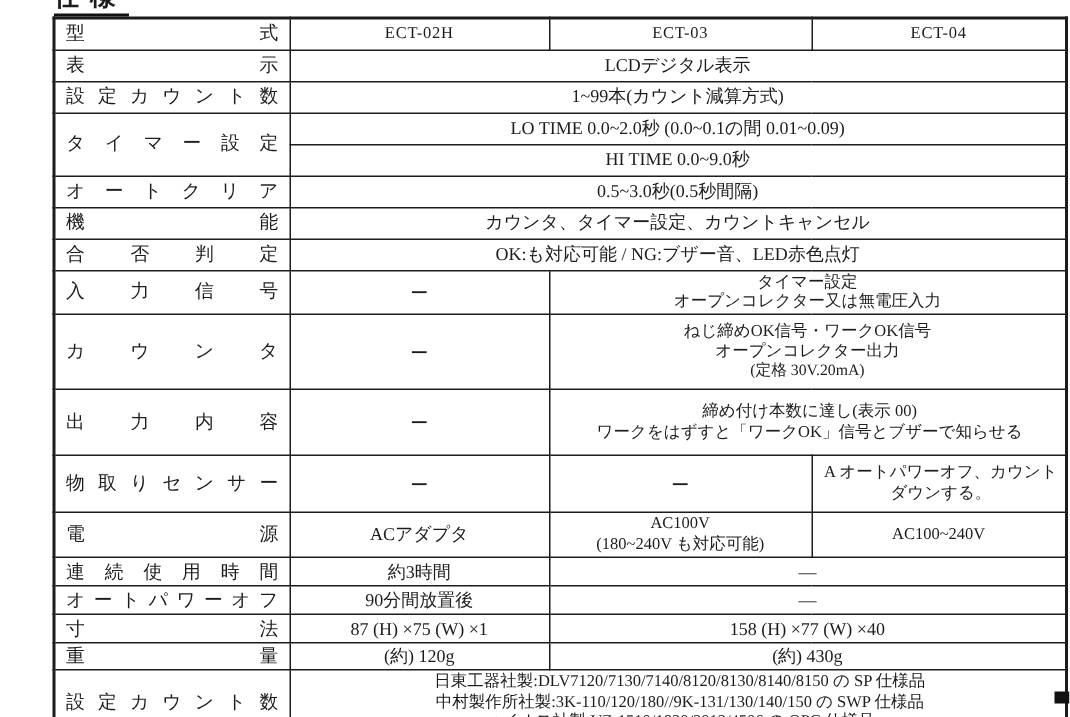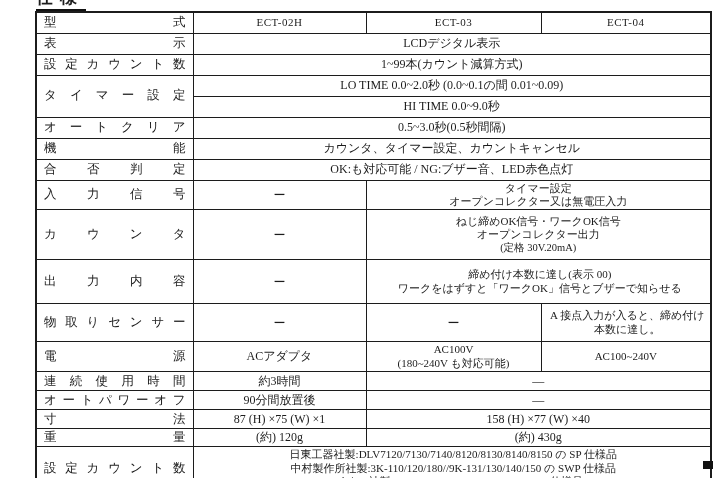--- a/index.html
+++ b/index.html
@@ -136,21 +136,21 @@
       <div>ワークをはずすと「ワークOK」信号とブザーで知らせる</div>
     </td>
   </tr>
 
   <tr style="height:38px">
     <td class="lbl">
           <span class="j">物取りセンサー</span>
         </td>
     <td>ー</td>
     <td>ー</td>
-    <td class="left sm">A 接点入力が入ると、締め付け本数に達し。</td>
+    <td class="left sm">A オートパワーオフ、カウントダウンする。</td>
   </tr>
 
   <tr style="height:26px">
     <td class="lbl">
           <span class="j">電源</span>
         </td>
     <td>ACアダプタ</td>
     <td class="sm">
       <div>AC100V</div>
       <div>(180~240V も対応可能)</div>

